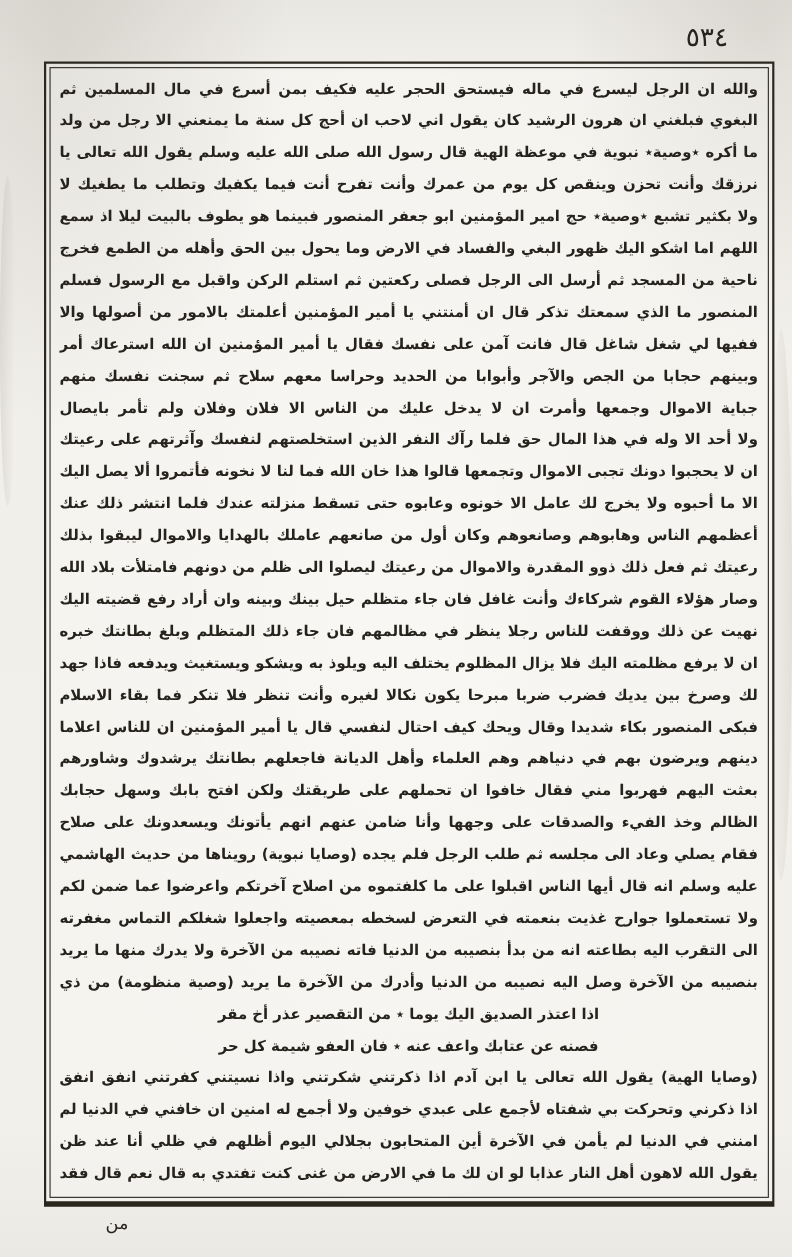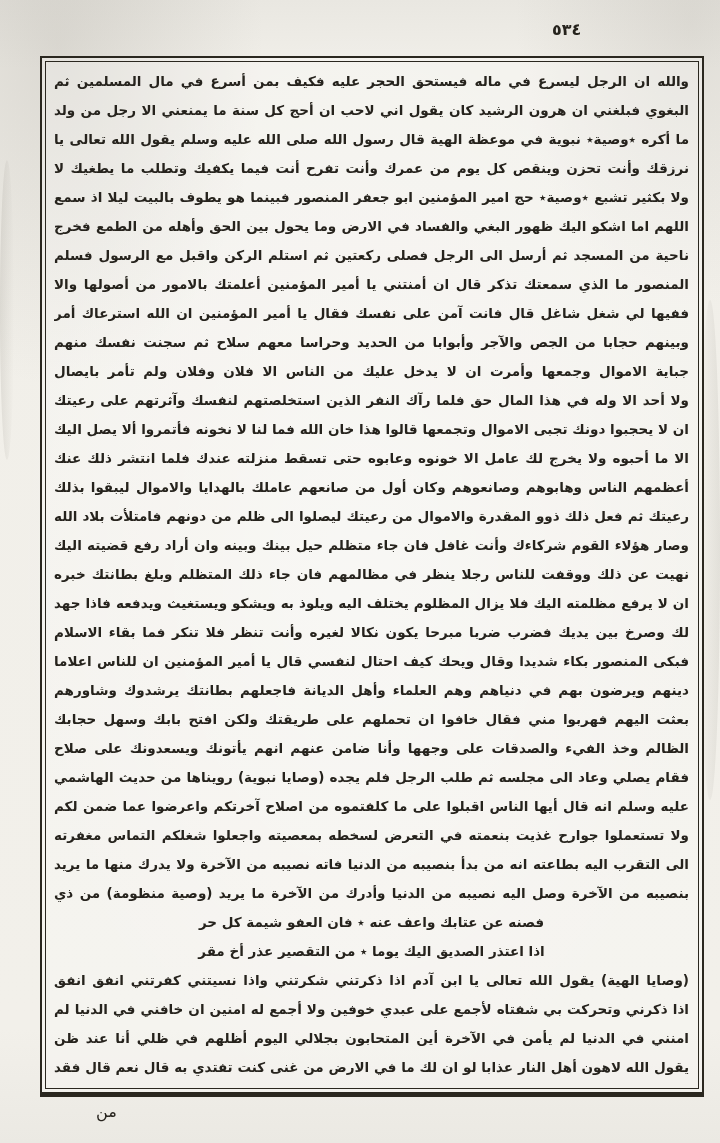--- a/index.html
+++ b/index.html
@@ -8,21 +8,21 @@
     background:
       radial-gradient(ellipse at 8% 4%, rgba(120,115,105,.18), rgba(0,0,0,0) 22%),
       radial-gradient(ellipse at 96% 2%, rgba(120,115,105,.14), rgba(0,0,0,0) 18%),
       radial-gradient(ellipse at 50% 50%, rgba(255,255,255,.35), rgba(0,0,0,0) 70%),
       linear-gradient(180deg,#e9e7e1 0%, #f1efe9 6%, #f2f0ea 90%, #ebe9e3 100%);
     font-family:"DejaVu Sans", sans-serif;
     color:#26231d;
   }
   .page-number{
     position:absolute;top:20px;left:552px;width:110px;
-    text-align:left;font-size:16px;font-weight:700;
+    text-align:right;font-size:24px;font-weight:400;
     letter-spacing:1px;
   }
   .frame-outer{
     position:absolute;left:40px;top:56px;width:664px;height:1041px;
     box-sizing:border-box;
     border:2.5px solid #2a271f;border-bottom-width:5px;
     background:rgba(255,255,255,.25);
   }
   .frame-inner{
     position:absolute;left:3px;right:3px;top:3px;bottom:3px;
@@ -88,22 +88,22 @@
         <div class="line">دينهم ويرضون بهم في دنياهم وهم العلماء وأهل الديانة فاجعلهم بطانتك يرشدوك وشاورهم يسددوك فقال قد</div>
         <div class="line">بعثت اليهم فهربوا مني فقال خافوا ان تحملهم على طريقتك ولكن افتح بابك وسهل حجابك وانصر المظلوم وادفع</div>
         <div class="line">الظالم وخذ الفيء والصدقات على وجهها وأنا ضامن عنهم انهم يأتونك ويسعدونك على صلاح الامة ثم أذن بالصلاة</div>
         <div class="line">فقام يصلي وعاد الى مجلسه ثم طلب الرجل فلم يجده (وصايا نبوية) رويناها من حديث الهاشمي يبلغ بها النبي صلى الله</div>
         <div class="line">عليه وسلم انه قال أيها الناس اقبلوا على ما كلفتموه من اصلاح آخرتكم واعرضوا عما ضمن لكم من أمر دنياكم</div>
         <div class="line">ولا تستعملوا جوارح غذيت بنعمته في التعرض لسخطه بمعصيته واجعلوا شغلكم التماس مغفرته واصرفوا هممكم</div>
         <div class="line">الى التقرب اليه بطاعته انه من بدأ بنصيبه من الدنيا فاته نصيبه من الآخرة ولا يدرك منها ما يريد ومن بدأ</div>
         <div class="line">بنصيبه من الآخرة وصل اليه نصيبه من الدنيا وأدرك من الآخرة ما يريد (وصية منظومة) من ذي علم في الاعتذار</div>
       </div>
     <div class="textblock">
+        <div class="verse-line">اذا اعتذر الصديق اليك يوما ٭ من التقصير عذر أخ مقر</div>
         <div class="verse-line">فصنه عن عتابك واعف عنه ٭ فان العفو شيمة كل حر</div>
-        <div class="verse-line">اذا اعتذر الصديق اليك يوما ٭ من التقصير عذر أخ مقر</div>
       </div>
     <div class="textblock">
         <div class="line">(وصايا الهية) يقول الله تعالى يا ابن آدم اذا ذكرتني شكرتني واذا نسيتني كفرتني انفق انفق عليك أنا مع عبدي</div>
         <div class="line">اذا ذكرني وتحركت بي شفتاه لأجمع على عبدي خوفين ولا أجمع له امنين ان خافني في الدنيا لم يخف في الآخرة وان</div>
         <div class="line">امنني في الدنيا لم يأمن في الآخرة أين المتحابون بجلالي اليوم أظلهم في ظلي أنا عند ظن عبدي بي وأنا معه اذا دعاني</div>
         <div class="line">يقول الله لاهون أهل النار عذابا لو ان لك ما في الارض من غنى كنت تفتدي به قال نعم قال فقد سألتك ما هو أهون</div>
       </div>
   </div>
 </div>
 

